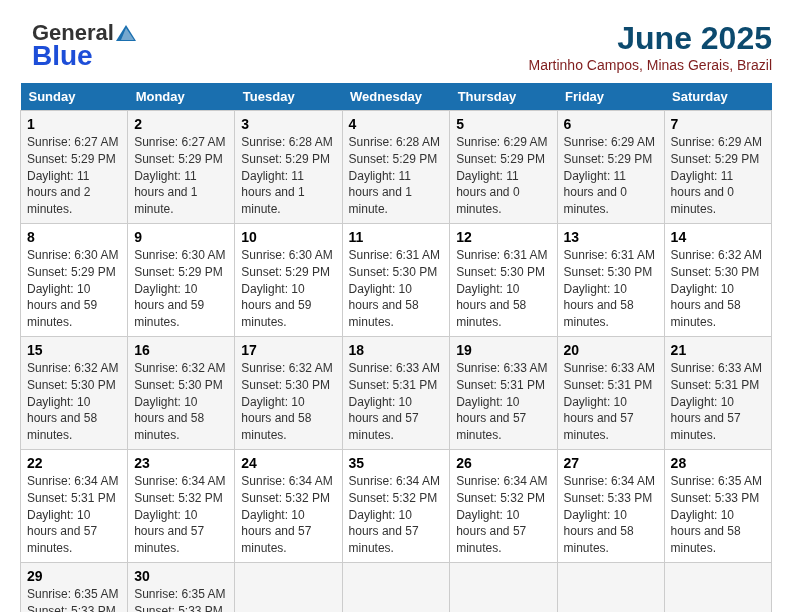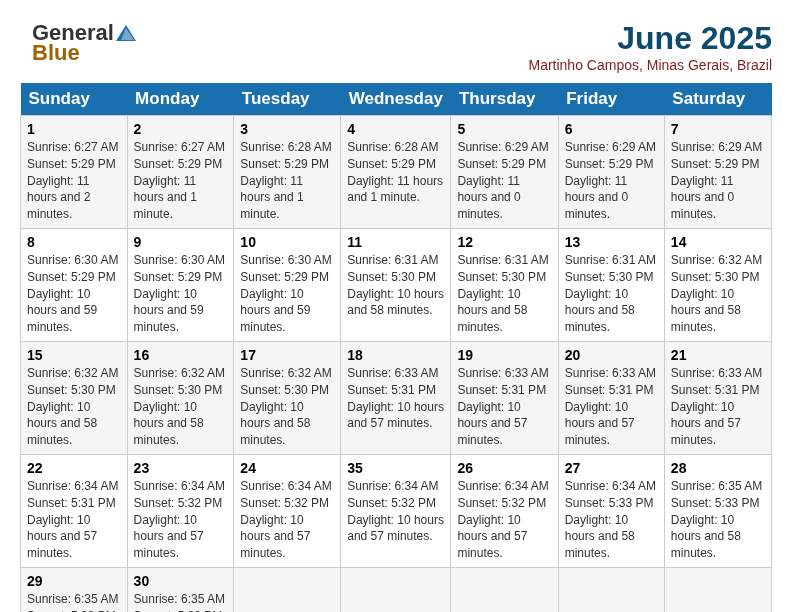--- a/index.html
+++ b/index.html
@@ -37,21 +37,21 @@
     table {
       width: 100%;
       border-collapse: collapse;
       font-size: 11px;
     }
     thead tr th {
       background-color: #1a6faf;
       color: #fff;
       text-align: left;
       padding: 6px 8px;
-      font-size: 17px;
+      font-size: 13px;
       font-weight: bold;
     }
     tbody tr td {
       border: 1px solid #ccc;
       vertical-align: top;
       padding: 5px 6px;
       width: 108px;
       min-height: 80px;
     }
     tbody tr:nth-child(odd) td {
@@ -80,21 +80,21 @@
 
 <div class="header-area">
   <div class="logo">
     <div style="display:flex;align-items:center;">
       <span style="font-size:22px;font-weight:bold;color:#333;">General</span>
       <svg width="20" height="16" viewBox="0 0 20 16" style="margin:0 2px;">
         <polygon points="10,0 20,16 0,16" fill="#1a6faf"></polygon>
         <polygon points="10,3 18,15 5,15" fill="#fff" opacity="0.4"></polygon>
       </svg>
     </div>
-    <span style="font-size:22px;font-weight:bold;color:#a16207;margin-top:-6px;">Blue</span>
+    <span style="font-size:28px;font-weight:bold;color:#1d4ed8;margin-top:-6px;">Blue</span>
   </div>
   <div class="title-area">
     <div class="month-title">June 2025</div>
     <div class="location-title">Martinho Campos, Minas Gerais, Brazil</div>
   </div>
 </div>
 
 <table>
   <thead>
     <tr>

